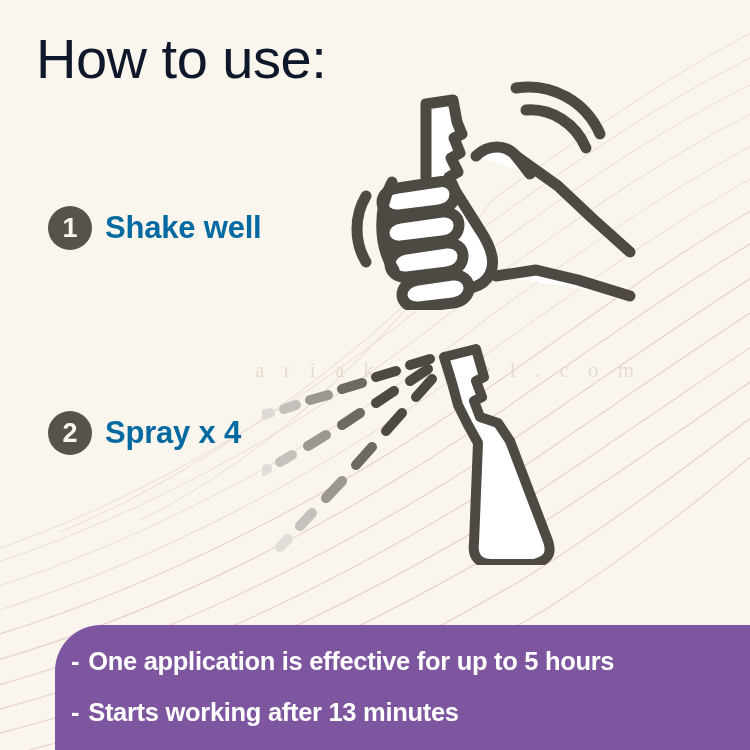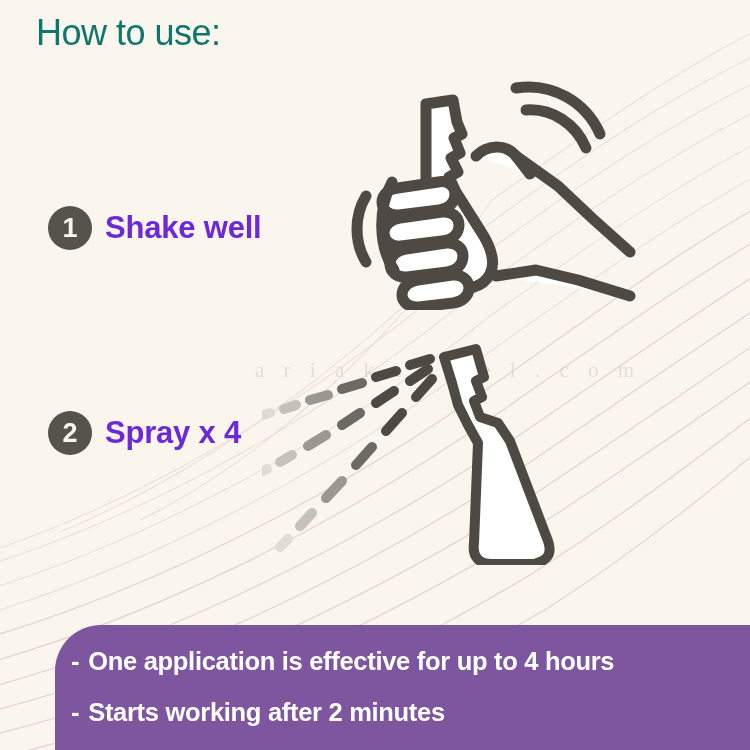--- a/index.html
+++ b/index.html
@@ -34,24 +34,24 @@
     color: #cdbfb5;
     opacity: .45;
     white-space: nowrap;
     user-select: none;
   }
 
   
   .title {
     position: absolute;
     left: 36px;
-    top: 12px;
-    font-size: 36px;
+    top: 26px;
+    font-size: 56px;
     font-weight: 400;
-    color: #0f766e;
+    color: #0f172a;
     letter-spacing: -0.5px;
     white-space: nowrap;
   }
 
   
   .step {
     position: absolute;
     display: flex;
     align-items: center;
     gap: 13px;
@@ -69,21 +69,21 @@
     align-items: center;
     justify-content: center;
     font-size: 27px;
     font-weight: 700;
     line-height: 1;
     flex: none;
   }
   .step-label {
     font-size: 31px;
     font-weight: 700;
-    color: #6d28d9;
+    color: #0369a1;
     white-space: nowrap;
     letter-spacing: -0.2px;
   }
 
   
   .illus { position: absolute; }
   .illus-shake { left: 330px; top: 70px; }
   .illus-spray { left: 262px; top: 335px; }
 
   
@@ -249,21 +249,21 @@
       </g>
       <g stroke="#e0ddd8" stroke-width="10">
         <path d="M26,204 L18,212"></path>
       </g>
     </g>
   </svg>
 
   <div class="banner">
     <div class="banner-line">
       <span class="dash">-</span>
-      <span>One application is effective for up to 4 hours</span>
+      <span>One application is effective for up to 5 hours</span>
     </div>
     <div class="banner-line">
       <span class="dash">-</span>
-      <span>Starts working after 2 minutes</span>
+      <span>Starts working after 13 minutes</span>
     </div>
   </div>
 
 </div>
 
 </body></html>

